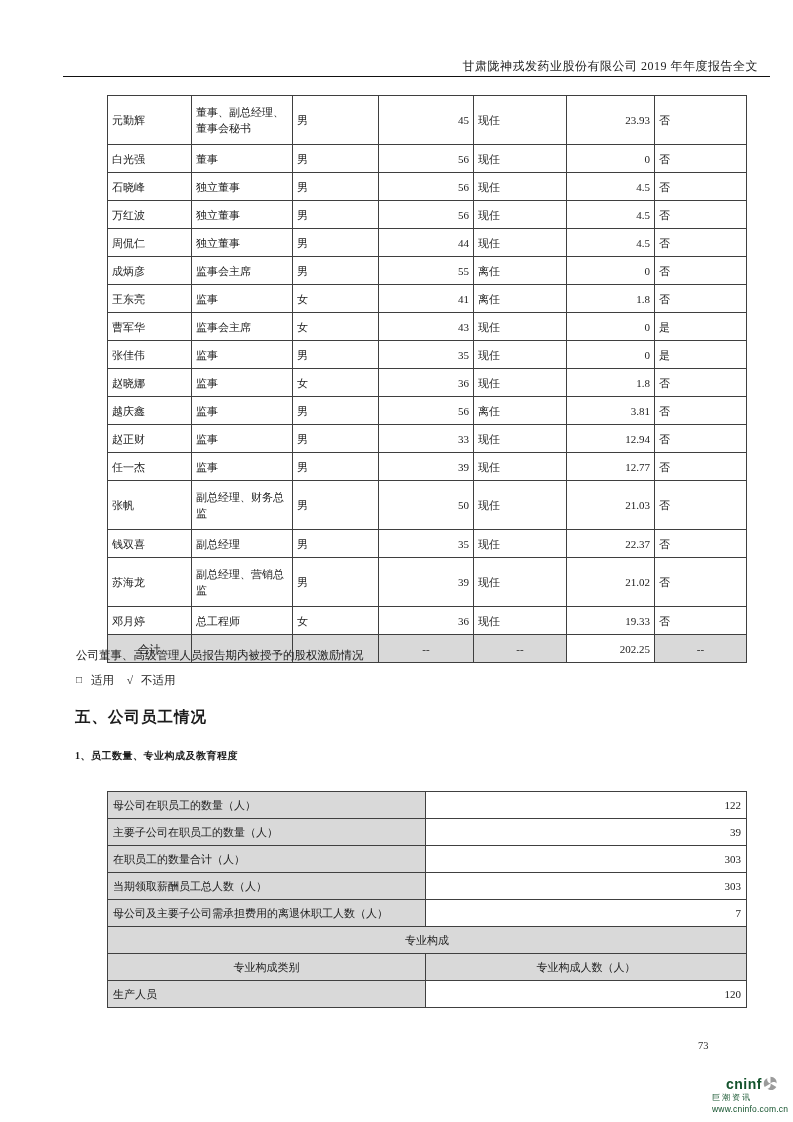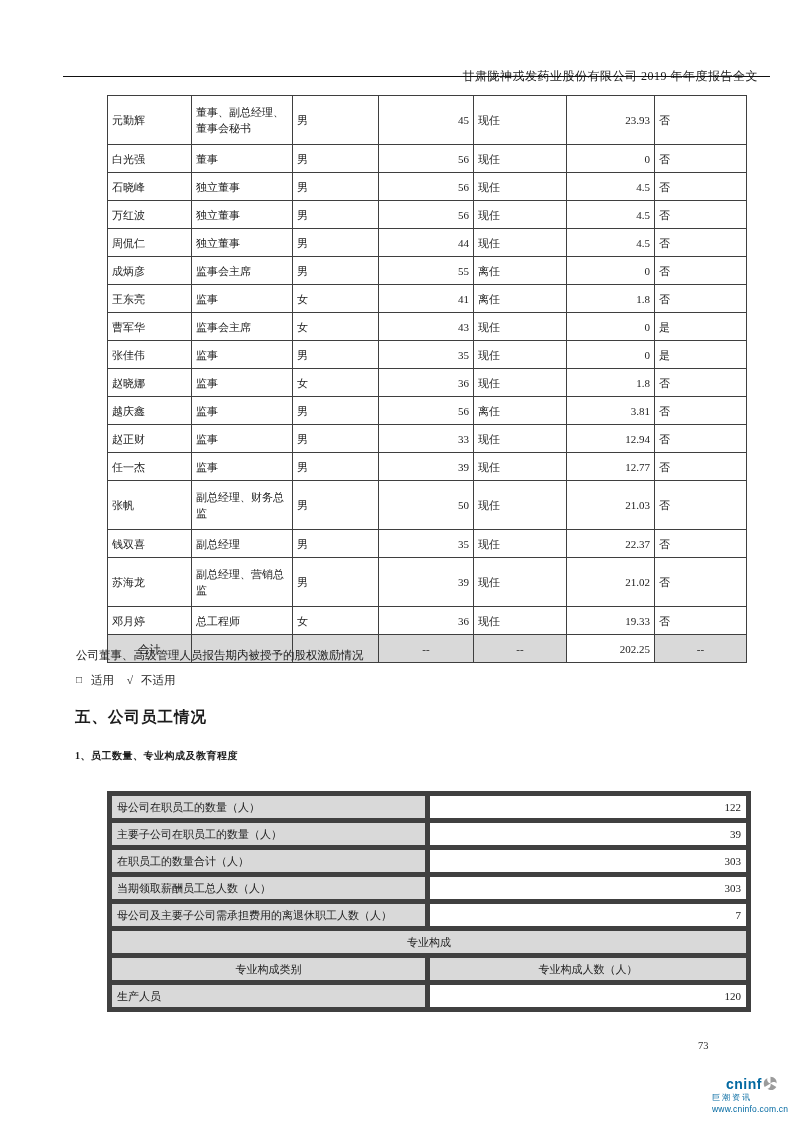--- a/index.html
+++ b/index.html
@@ -1,21 +1,21 @@
 <!DOCTYPE html>
 <html><head>
 <meta charset="utf-8">
 <style>
   * { margin:0; padding:0; box-sizing:border-box; }
   body { background:#e8e8e8; font-family:"Liberation Serif","DejaVu Serif",serif; }
   .page {
     position:relative; width:793px; height:1122px; background:#ffffff;
     margin:0 auto; color:#1c1c1c; overflow:hidden;
   }
-  .header-title { position:absolute; top:68px; right:35px; font-size:12px; letter-spacing:0.5px; }
+  .header-title { position:absolute; top:58px; right:35px; font-size:12px; letter-spacing:0.5px; }
   .header-rule { position:absolute; top:76px; left:63px; width:707px; height:0; border-bottom:1.2px solid #111; }
 
   table { border-collapse:collapse; table-layout:fixed;margin-left:32px; }
   .officers { position:absolute; left:75px; top:95px; width:639px; font-size:11px; }
   .officers td {
     border:1px solid #3f3f3f; padding:2px 4px; height:28px;
     vertical-align:middle; line-height:16px; word-break:break-all;
   }
   tr.tall td { height:49px; }
   td.num { text-align:right; }
@@ -27,27 +27,27 @@
   .note2 .box { font-size:10px; position:relative; top:-1px; }
   .note2 .chk { margin-left:10px; }
   .note2 .lbl1 { margin-left:6px; }
   .note2 .lbl2 { margin-left:5px; }
 
   .h2 { position:absolute; left:75px; top:707px; font-size:15.5px; font-weight:bold; letter-spacing:1px; }
   .h3 { position:absolute; left:75px; top:749px; font-size:10px; font-weight:bold; letter-spacing:0.5px; }
 
   .emp { position:absolute; left:75px; top:791px; width:639px; font-size:11px; }
   .emp td {
-    border:5px solid #404040; padding:2px 5px; height:27px;
+    border:1px solid #404040; padding:2px 5px; height:27px;
     vertical-align:middle; line-height:15px;
   }
 
   .pageno { position:absolute; top:1040px; left:698px; font-size:10.5px; color:#333; }
 
-  .logo { position:absolute; top:1076px; left:712px; width:80px; color:#0369a1;
+  .logo { position:absolute; top:1076px; left:712px; width:80px; color:#14532d;
           font-family:"Liberation Sans","DejaVu Sans",sans-serif; }
   .logo-brand { display:flex; align-items:center; justify-content:center; gap:1px;
                 font-weight:bold; font-size:14px; letter-spacing:0.5px; line-height:14px; }
   .logo-cn { font-size:8px; text-align:left; letter-spacing:2px; margin-top:1px; }
   .logo-url { font-size:8.5px; text-align:left; margin-top:1px; letter-spacing:0.2px; }
 </style>
 </head>
 <body>
 
 <div class="page">

